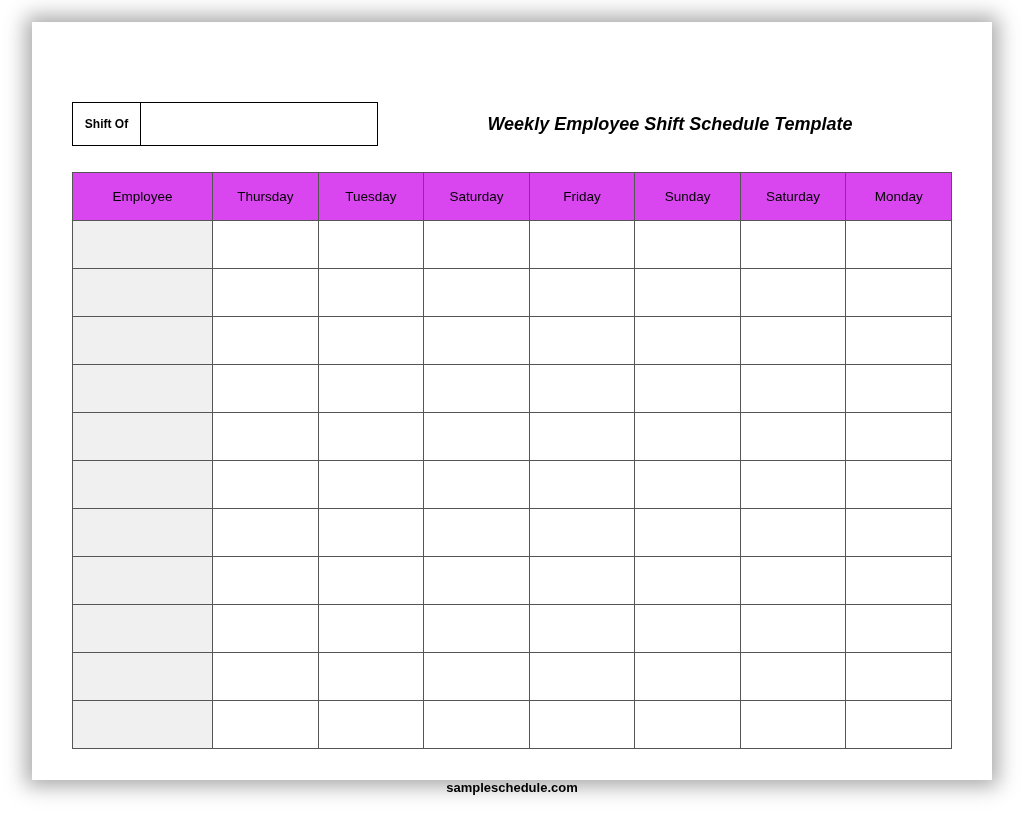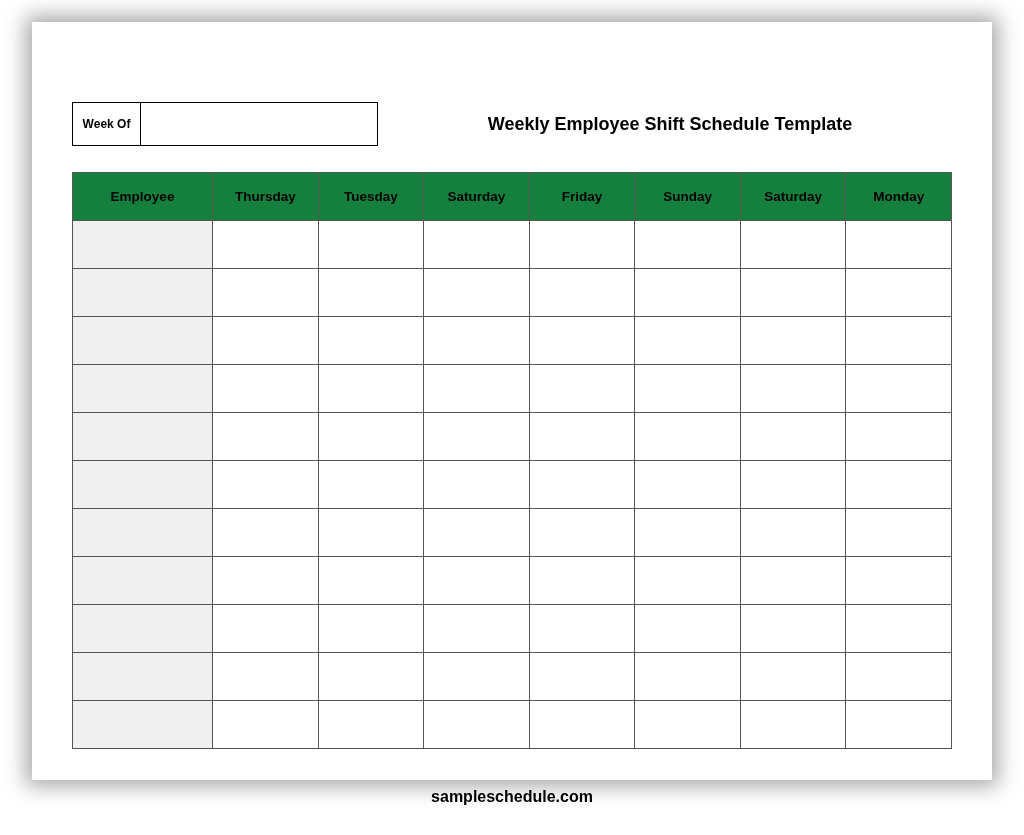--- a/index.html
+++ b/index.html
@@ -47,58 +47,58 @@
       width: 236px;
       height: 42px;
       background: #fff;
     }
     .doc-title {
       flex: 1;
       text-align: center;
       font-size: 18px;
       font-weight: bold;
       padding-left: 10px;
+      font-style: italic;
     }
     table.schedule {
       width: 100%;
       border-collapse: collapse;
       table-layout: fixed;
     }
     table.schedule th,
     table.schedule td {
       border: 1px solid #555;
       height: 48px;
       font-size: 13px;
       text-align: center;
       vertical-align: middle;
     }
     table.schedule th {
-      background: #15803d;
-      font-weight: bold;
+      background: #d946ef;
+      font-weight: normal;
       font-size: 13.5px;
     }
     table.schedule th.emp-head {
       width: 140px;
     }
     table.schedule td.emp-cell {
       background: #f0f0f0;
     }
     .footer-text {
-      margin-top: 8px;
-      font-size: 16px;
+      font-size: 13px;
       font-weight: bold;
     }
   </style>
 </head>
 <body>
 
 <div class="page-wrapper">
   <div class="header-row">
     <div class="week-of-box">
-      <div class="week-of-label">Week Of</div>
+      <div class="week-of-label">Shift Of</div>
       <div class="week-of-input"></div>
     </div>
     <div class="doc-title">Weekly Employee Shift Schedule Template</div>
   </div>
 
   <table class="schedule">
     <colgroup>
       <col style="width:140px">
       <col>
         <col>

